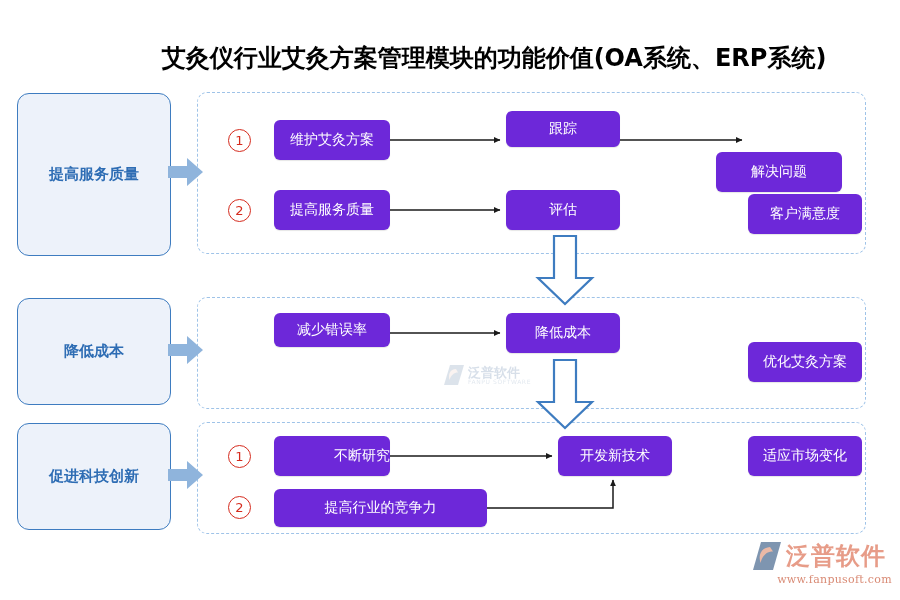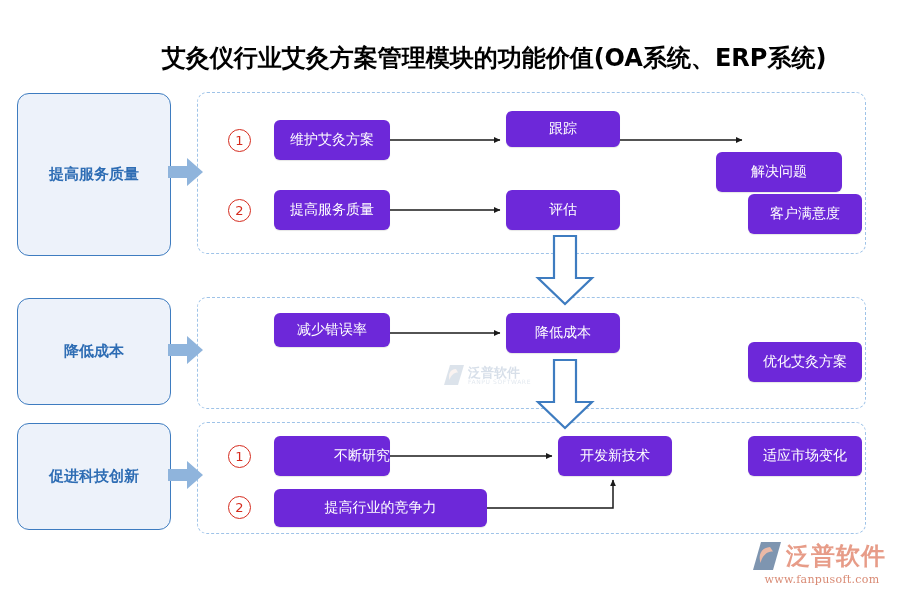--- a/index.html
+++ b/index.html
@@ -66,21 +66,21 @@
   }
   #wm-text{margin-left:3px;line-height:1.0;}
   #wm-cn{font-size:13px;font-weight:bold;color:#7D97B8;white-space:nowrap;}
   #wm-en{font-size:6px;color:#9DB2C9;letter-spacing:0.6px;white-space:nowrap;}
 
   
   #logo{position:absolute;left:752px;top:540px;width:140px;height:52px;}
   #logo-row{display:flex;align-items:center;}
   #logo-cn{font-size:24px;font-weight:bold;color:#E79C88;margin-left:4px;
            white-space:nowrap;letter-spacing:1px;}
-  #logo-url{font-size:11px;color:#D98A74;text-align:center;width:140px;
+  #logo-url{font-size:11px;color:#D98A74;text-align:right;width:140px;
             margin-top:1px;letter-spacing:0.3px;font-family:"DejaVu Serif","Liberation Serif",serif;}
 </style>
 </head>
 <body>
 
 <div id="stage">
 
   <div id="title">艾灸仪行业艾灸方案管理模块的功能价值(OA系统、ERP系统)</div>
 
   <div class="section-box" style="left:197px;top:92px;width:667px;height:160px;"></div>

